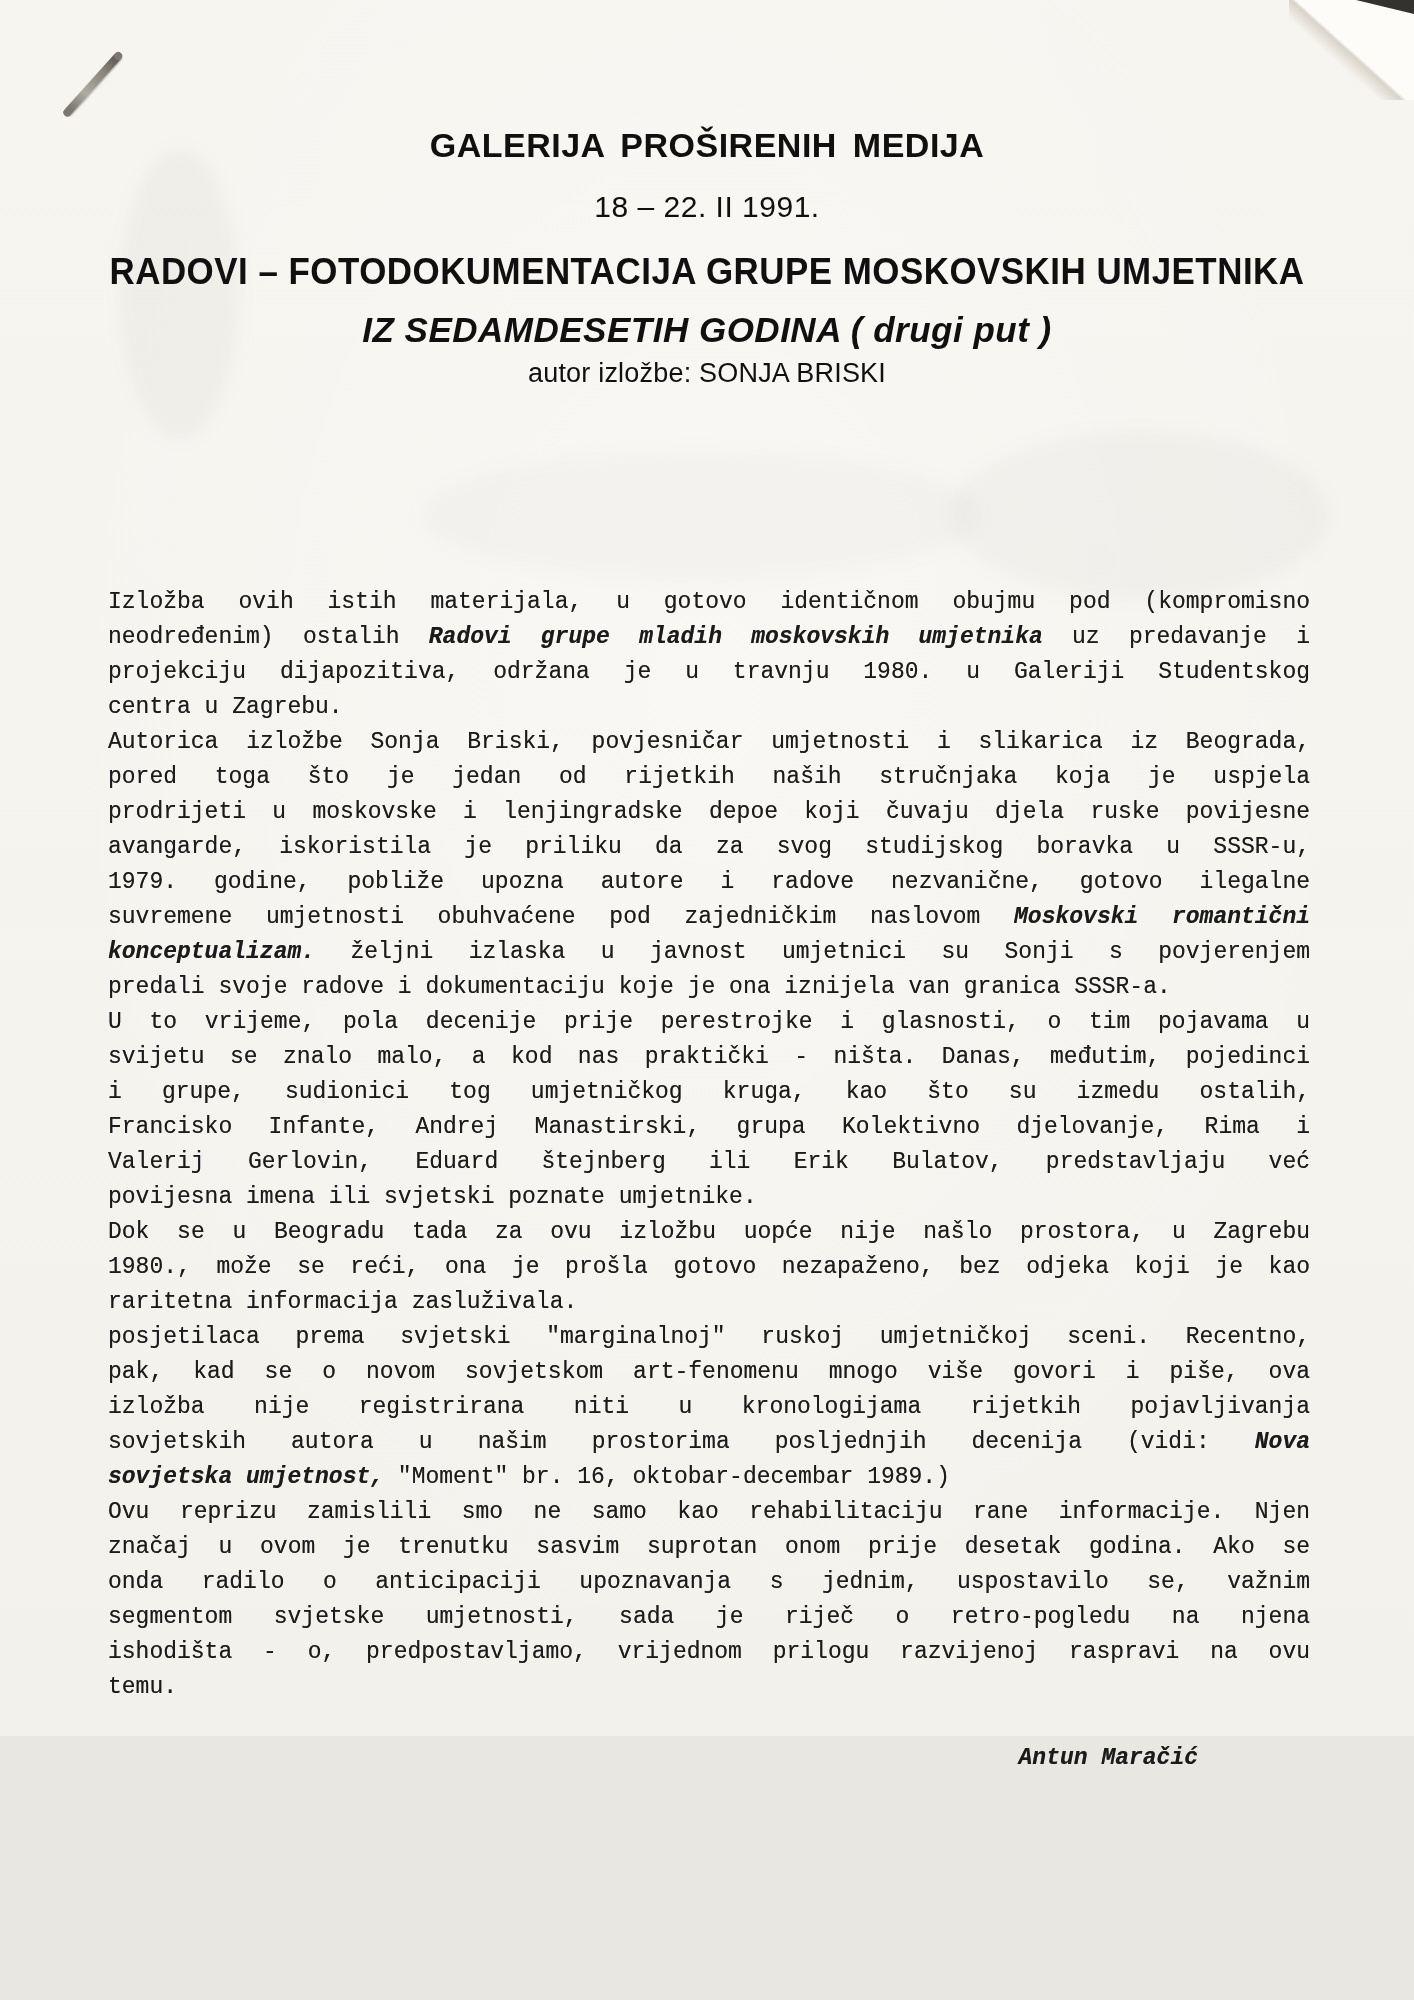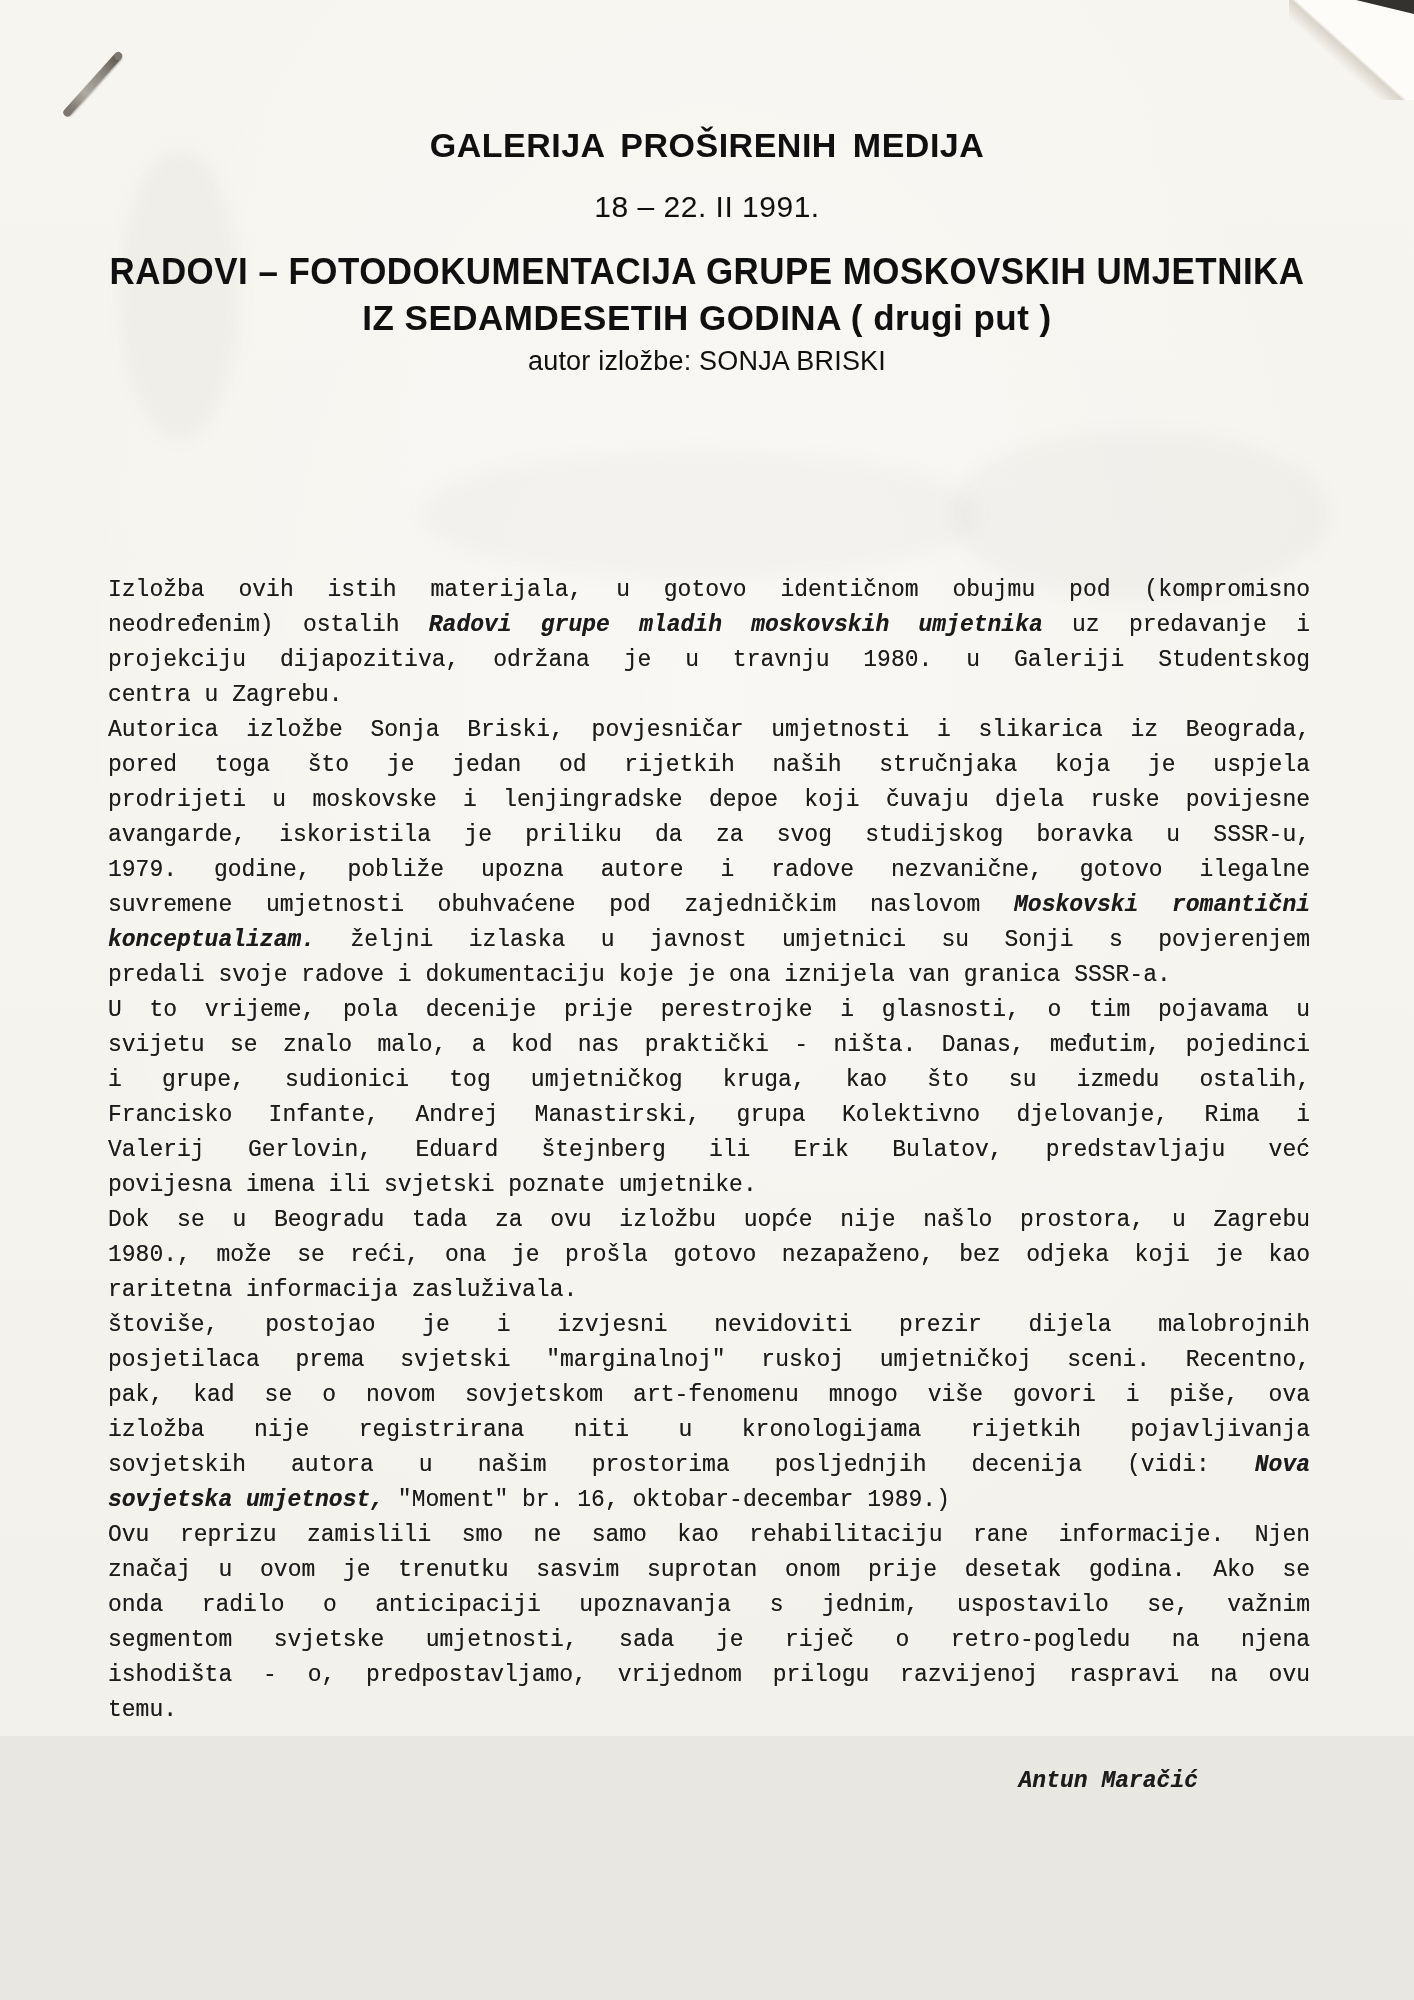--- a/index.html
+++ b/index.html
@@ -52,21 +52,21 @@
   .smudge.a { left:120px; top:150px; width:120px; height:290px; background:rgba(90,88,80,0.045); }
   .smudge.b { left:420px; top:450px; width:560px; height:130px; background:rgba(90,88,80,0.03); }
   .smudge.c { left:950px; top:430px; width:380px; height:170px; background:rgba(90,88,80,0.035); }
 
   
   .header { padding-top:126px; text-align:center; letter-spacing:0.5px; color:#101010; }
   .h-line { margin:0; }
   .h-gallery { font-size:34px; font-weight:bold; word-spacing:6px; }
   .h-dates   { font-size:30px; font-weight:normal; margin-top:25px; }
   .h-title1  { font-size:36px; font-weight:bold; margin-top:27px; transform:scaleX(0.97); }
-  .h-title2  { font-size:35px; font-weight:bold; margin-top:5px; }
+  .h-title2  { font-size:35px; font-weight:bold; margin-top:17px;font-style:italic; }
   .h-author  { font-size:27px; font-weight:400; margin-top:8px; letter-spacing:0.2px; }
 
   
   .doc {
     margin:196px 104px 8px 108px;
     font-family:"Liberation Mono","DejaVu Sans Mono",monospace;
     font-size:23px; line-height:35px;
     color:#1b1b1b;
     text-shadow:0 0 0.5px rgba(20,20,20,0.55);
   }
@@ -118,21 +118,20 @@
       <div class="line"><span>predali svoje radove i dokumentaciju koje je ona iznijela van granica SSSR-a.</span></div>
       <div class="line just"><span>U to vrijeme, pola decenije prije perestrojke i glasnosti, o tim pojavama u</span></div>
       <div class="line just"><span>svijetu se znalo malo, a kod nas praktički - ništa. Danas, međutim, pojedinci</span></div>
       <div class="line just"><span>i grupe, sudionici tog umjetničkog kruga, kao što su izmedu ostalih,</span></div>
       <div class="line just"><span>Francisko Infante, Andrej Manastirski, grupa Kolektivno djelovanje, Rima i</span></div>
       <div class="line just"><span>Valerij Gerlovin, Eduard štejnberg ili Erik Bulatov, predstavljaju već</span></div>
       <div class="line"><span>povijesna imena ili svjetski poznate umjetnike.</span></div>
       <div class="line just"><span>Dok se u Beogradu tada za ovu izložbu uopće nije našlo prostora, u Zagrebu</span></div>
       <div class="line just"><span>1980., može se reći, ona je prošla gotovo nezapaženo, bez odjeka koji je kao</span></div>
       <div class="line"><span>raritetna informacija zasluživala.</span></div>
-      <div class="line just"><span>štoviše, postojao je i izvjesni nevidoviti prezir dijela malobrojnih</span></div>
       <div class="line just"><span>posjetilaca prema svjetski "marginalnoj" ruskoj umjetničkoj sceni. Recentno,</span></div>
       <div class="line just"><span>pak, kad se o novom sovjetskom art-fenomenu mnogo više govori i piše, ova</span></div>
       <div class="line just"><span>izložba nije registrirana niti u kronologijama rijetkih pojavljivanja</span></div>
       <div class="line just"><span>sovjetskih autora u našim prostorima posljednjih decenija (vidi: </span><span class="bi">Nova</span></div>
       <div class="line"><span class="bi">sovjetska umjetnost,</span><span> "Moment" br. 16, oktobar-decembar 1989.)</span></div>
       <div class="line just"><span>Ovu reprizu zamislili smo ne samo kao rehabilitaciju rane informacije. Njen</span></div>
       <div class="line just"><span>značaj u ovom je trenutku sasvim suprotan onom prije desetak godina. Ako se</span></div>
       <div class="line just"><span>onda radilo o anticipaciji upoznavanja s jednim, uspostavilo se, važnim</span></div>
       <div class="line just"><span>segmentom svjetske umjetnosti, sada je riječ o retro-pogledu na njena</span></div>
       <div class="line just"><span>ishodišta - o, predpostavljamo, vrijednom prilogu razvijenoj raspravi na ovu</span></div>

